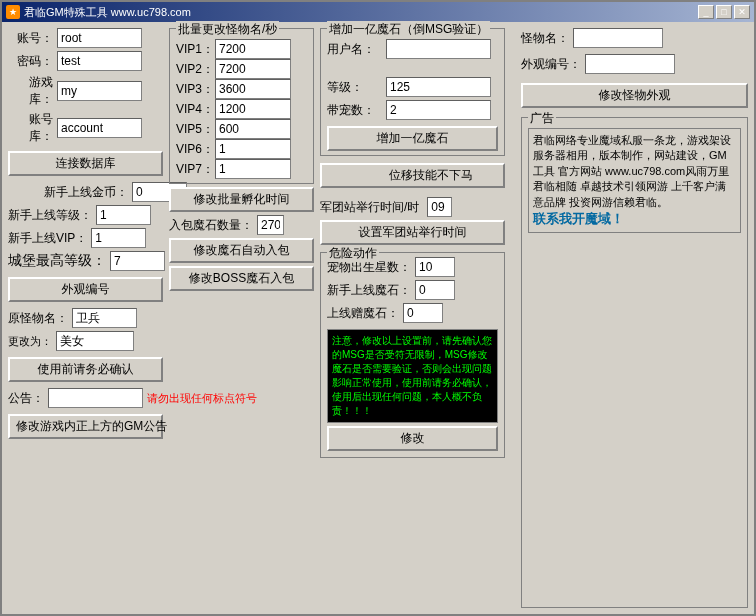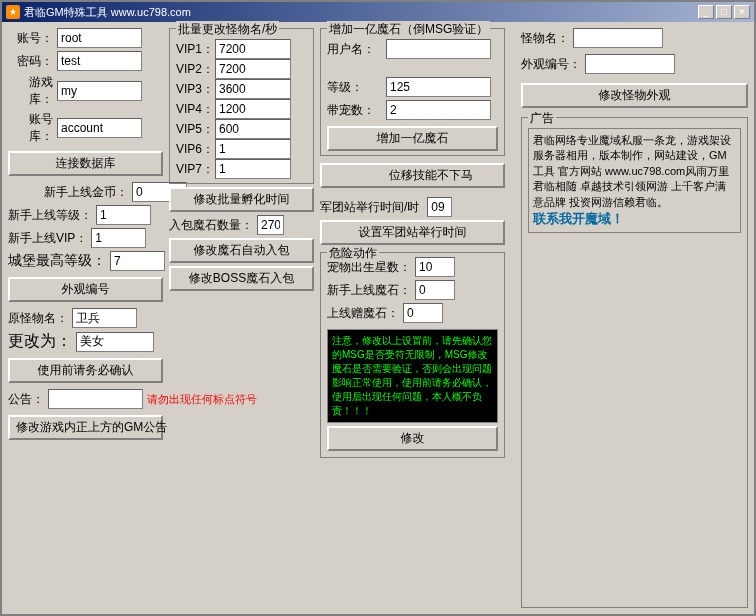--- a/index.html
+++ b/index.html
@@ -237,21 +237,21 @@
         <input type="text" style="width: 55px;" value="7">
       </div>
       <div style="margin: 3px 0;">
         <button class="btn btn-full">外观编号</button>
       </div>
       <div class="field-row">
         <span style="font-size:12px;white-space:nowrap;">原怪物名：</span>
         <input type="text" style="width: 65px;" value="卫兵">
       </div>
       <div class="field-row">
-        <span style="font-size:16px;white-space:nowrap;">更改为：</span>
+        <span style="font-size:11px;white-space:nowrap;">更改为：</span>
         <input type="text" style="width: 78px;" value="美女">
       </div>
       <div style="margin: 3px 0;">
         <button class="btn btn-full">使用前请务必确认</button>
       </div>
       <div class="field-row">
         <span style="font-size:12px;white-space:nowrap;text-align:right;">公告：</span>
         <input type="text" style="width: 95px;" value="">
         <span class="red-hint">请勿出现任何标点符号</span>
       </div>

